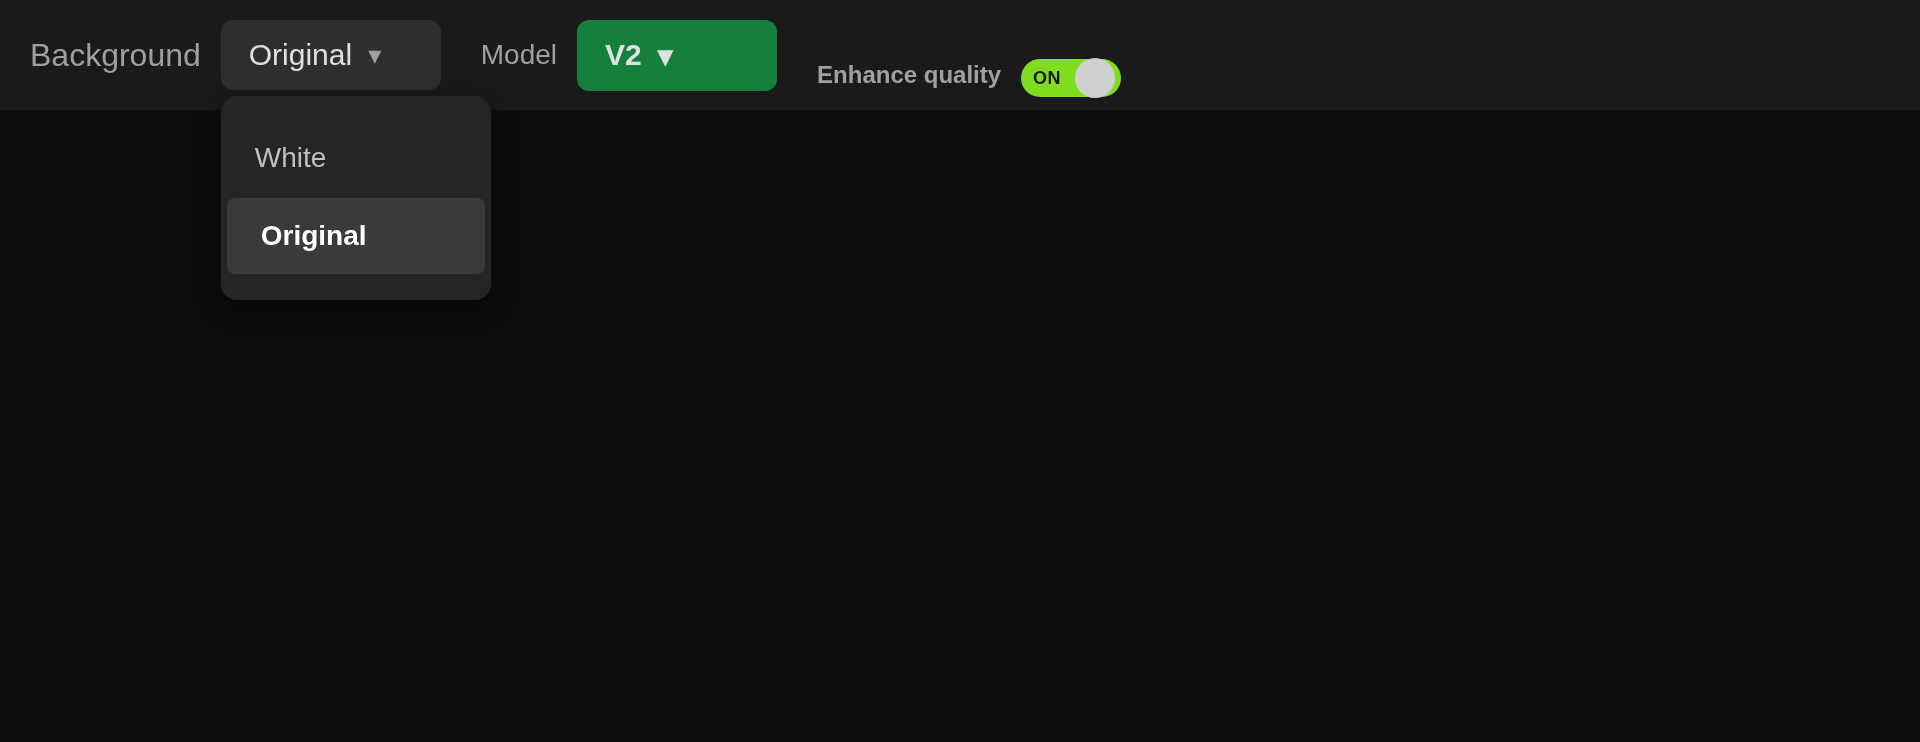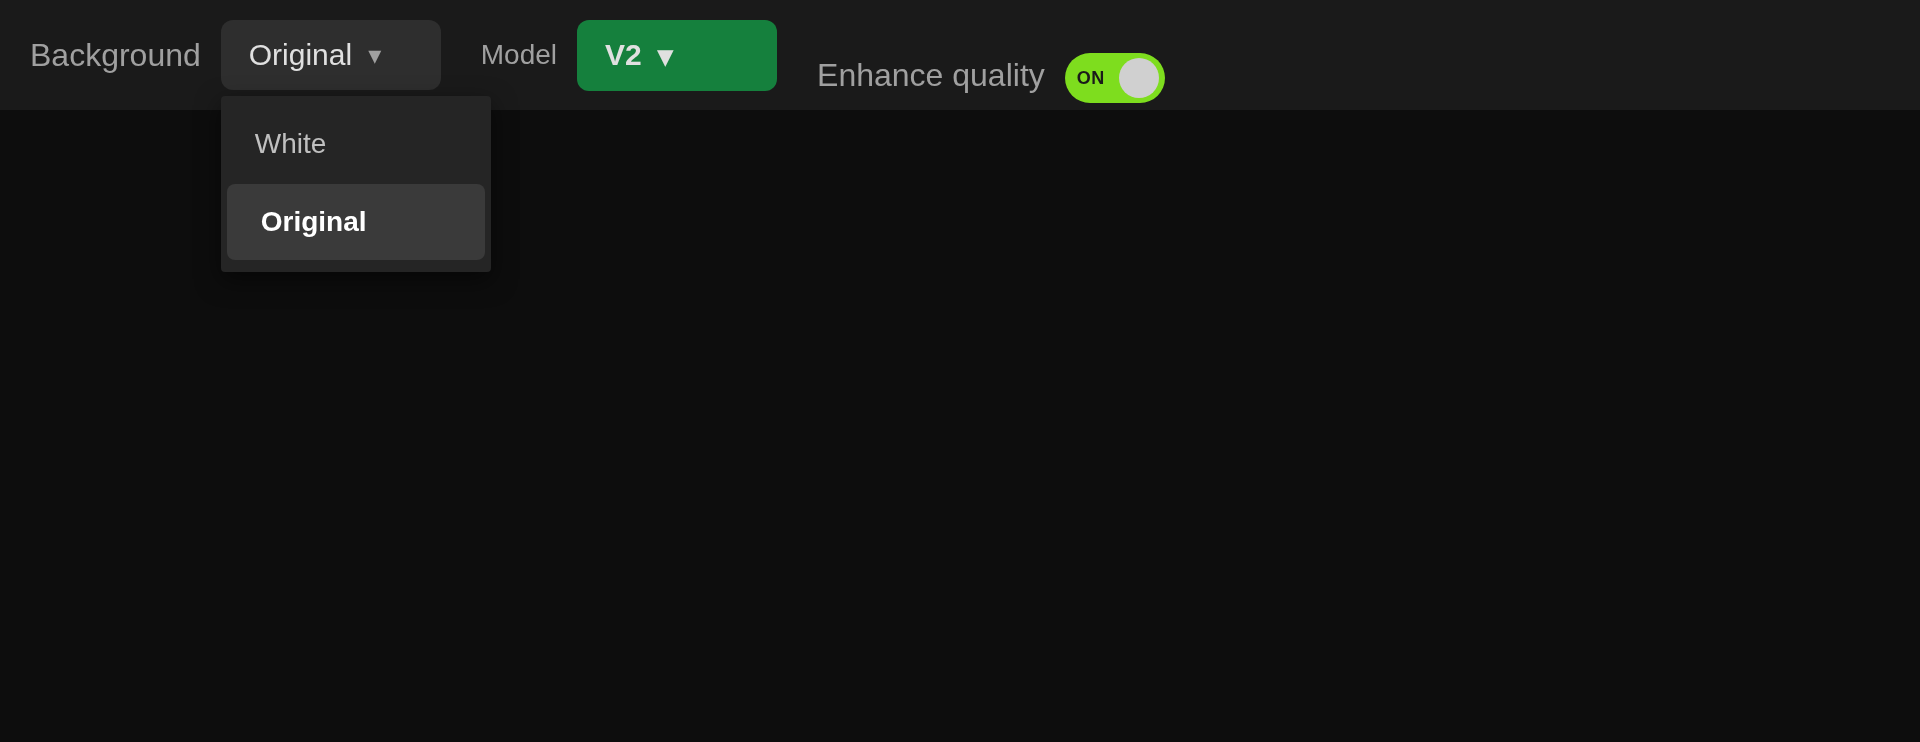--- a/index.html
+++ b/index.html
@@ -74,36 +74,36 @@
       color: #e0e0e0;
       font-size: 30px;
       font-weight: 700;
       cursor: pointer;
       white-space: nowrap;
       min-width: 200px;
     }
 
     .enhance-label {
       color: #a0a0a0;
-      font-size: 32px;
-      font-weight: 400;
+      font-size: 24px;
+      font-weight: 700;
       white-space: nowrap;
       margin-left: 20px;
       margin-top: 40px;
     }
 
     .toggle-container {
       display: flex;
       align-items: center;
     }
 
     .toggle {
       position: relative;
       width: 100px;
-      height: 50px;
+      height: 38px;
       background-color: #7edd1e;
       border-radius: 25px;
       cursor: pointer;
       display: flex;
       align-items: center;
       margin-top: 46px;
     }
 
     .toggle-label {
       position: absolute;
@@ -128,22 +128,22 @@
     
     .dropdown-wrapper {
       position: relative;
     }
 
     .dropdown-menu {
       position: absolute;
       top: calc(100% + 6px);
       left: 0;
       background-color: #252525;
-      border-radius: 4px;
-      padding: 10px 0;
+      border-radius: 16px;
+      padding: 24px 0;
       min-width: 270px;
       z-index: 100;
       box-shadow: 0 8px 24px rgba(0,0,0,0.5);
     }
 
     .dropdown-item {
       padding: 22px 34px;
       color: #c0c0c0;
       font-size: 28px;
       font-weight: 400;

